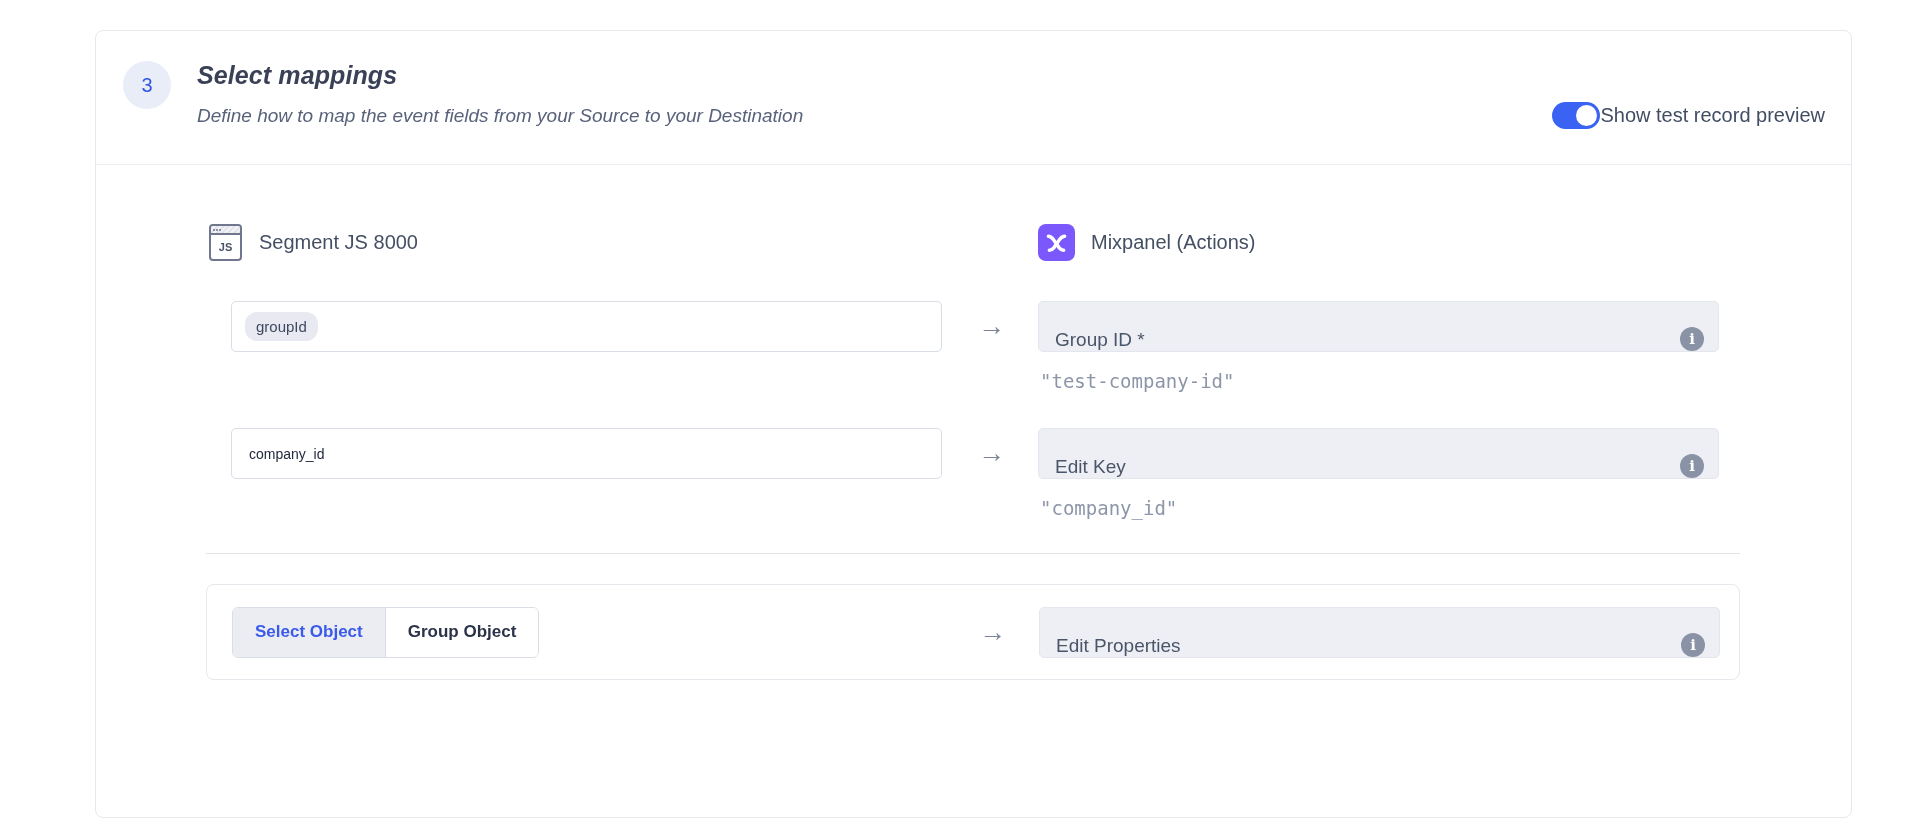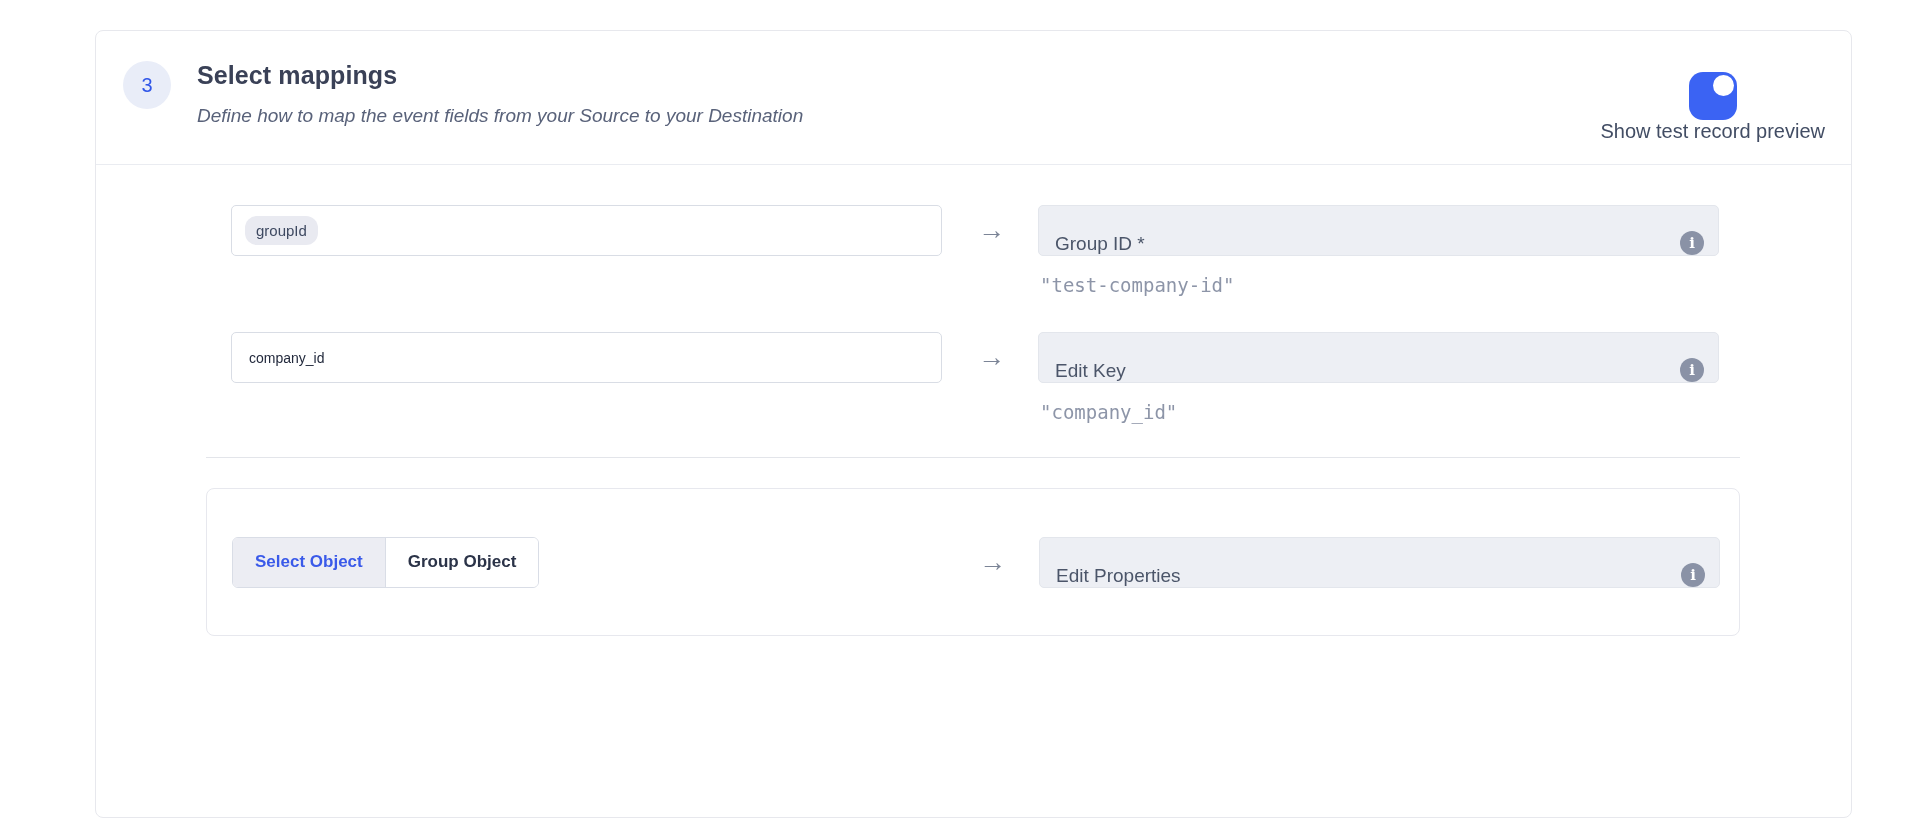--- a/index.html
+++ b/index.html
@@ -32,34 +32,34 @@
     font-size: 20px;
     display: flex; align-items: center; justify-content: center;
     flex: 0 0 48px;
     margin-right: 26px;
   }
   .header-text h1 {
     font-size: 25px;
     font-weight: 700;
     color: #3a4157;
     letter-spacing: 0.1px;
+    font-style: italic;
   }
   .header-text p {
     margin-top: 15px;
     font-size: 19px;
     color: #59627a;
     font-style: italic;
   }
   .toggle-wrap {
     margin-left: auto;
     align-self: flex-end;
-    margin-bottom: 21px;
+    margin-bottom: 35px;
     display: flex;
     align-items: center;
-    flex-direction: column;
   }
   .toggle {
     width: 48px; height: 27px;
     border-radius: 14px;
     background: #3b63f3;
     position: relative;
     cursor: pointer;
     flex: 0 0 48px;
   }
   .toggle .knob {
@@ -185,21 +185,21 @@
   .divider {
     margin-top: 34px;
     border-top: 1px solid #e3e5ea;
   }
 
   
   .group-box {
     margin-top: 30px;
     border: 1px solid #e7e8ee;
     border-radius: 8px;
-    height: 148px;
+    height: 96px;
     display: flex;
     align-items: center;
   }
   .group-box .map-row { width: 100%; align-items: center; }
   .object-controls { display: flex; gap: 12px; align-items: center; }
 
   .segmented {
     display: flex;
     height: 51px;
     border: 1px solid #d9dde6;
@@ -254,20 +254,43 @@
     <div class="toggle-wrap">
       <div class="toggle">
         <div class="knob"></div>
       </div>
       <span class="toggle-label">Show test record preview</span>
     </div>
   </div>
 
   <div class="card-body">
 
+    <div class="columns-header">
+      <div class="col-head-left">
+        <div class="js-icon">
+          <div class="bar">
+            <span class="dot"></span>
+              <span class="dot"></span>
+              <span class="dot"></span>
+          </div>
+          <div class="js-txt">JS</div>
+        </div>
+        <span class="col-head-label">Segment JS 8000</span>
+      </div>
+      <div class="col-head-spacer"></div>
+      <div class="col-head-right">
+        <div class="mx-icon">
+          <svg width="23" height="23" viewBox="0 0 24 24">
+            <path d="M3.5 5.5c3 0 4 1.7 5.6 3.9l5.8 8.2c1.2 1.6 2.3 2.4 4.6 2.4" stroke="#ffffff" stroke-width="3.6" fill="none" stroke-linecap="round"></path>
+            <path d="M20.5 5.5c-3 0-4 1.7-5.6 3.9l-5.8 8.2c-1.2 1.6-2.3 2.4-4.6 2.4" stroke="#ffffff" stroke-width="3.6" fill="none" stroke-linecap="round"></path>
+          </svg>
+        </div>
+        <span class="col-head-label">Mixpanel (Actions)</span>
+      </div>
+    </div>
 
     <div class="map-row row-1">
       <div class="left-cell">
         <div class="src-input">
           <span class="chip">groupId</span>
         </div>
       </div>
       <div class="arrow-cell">→</div>
       <div class="right-cell">
         <div class="dest-field">

